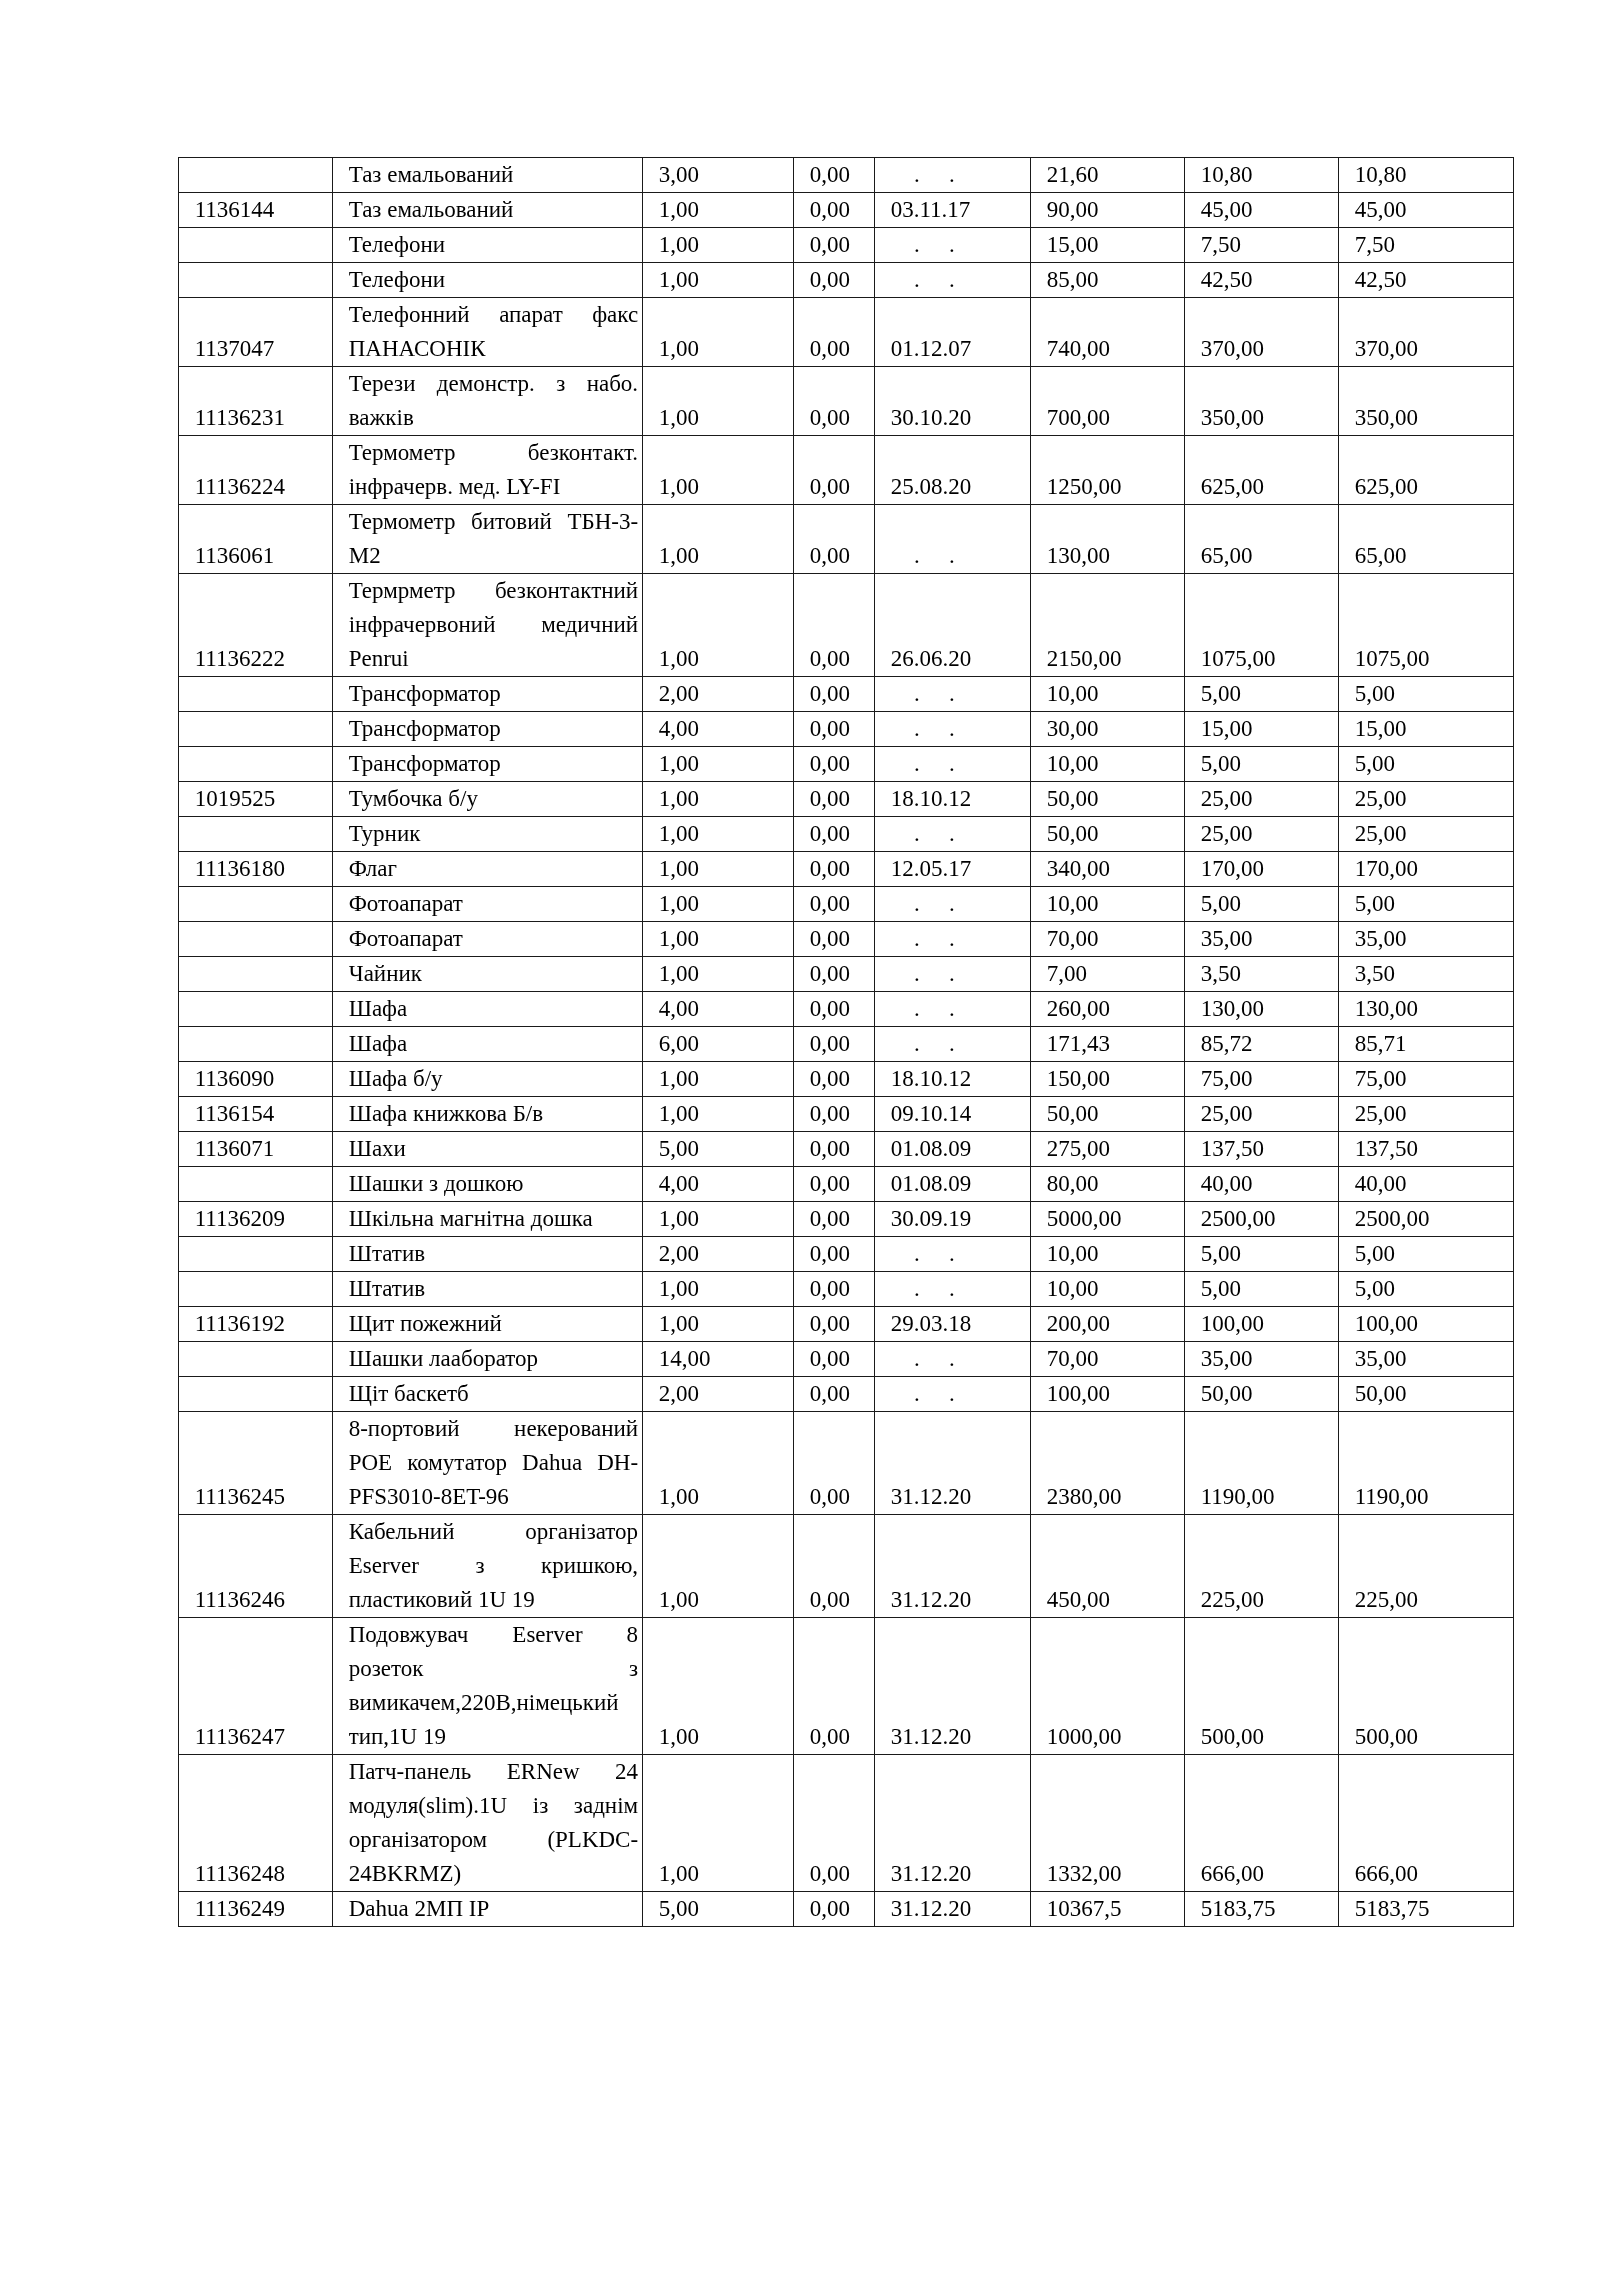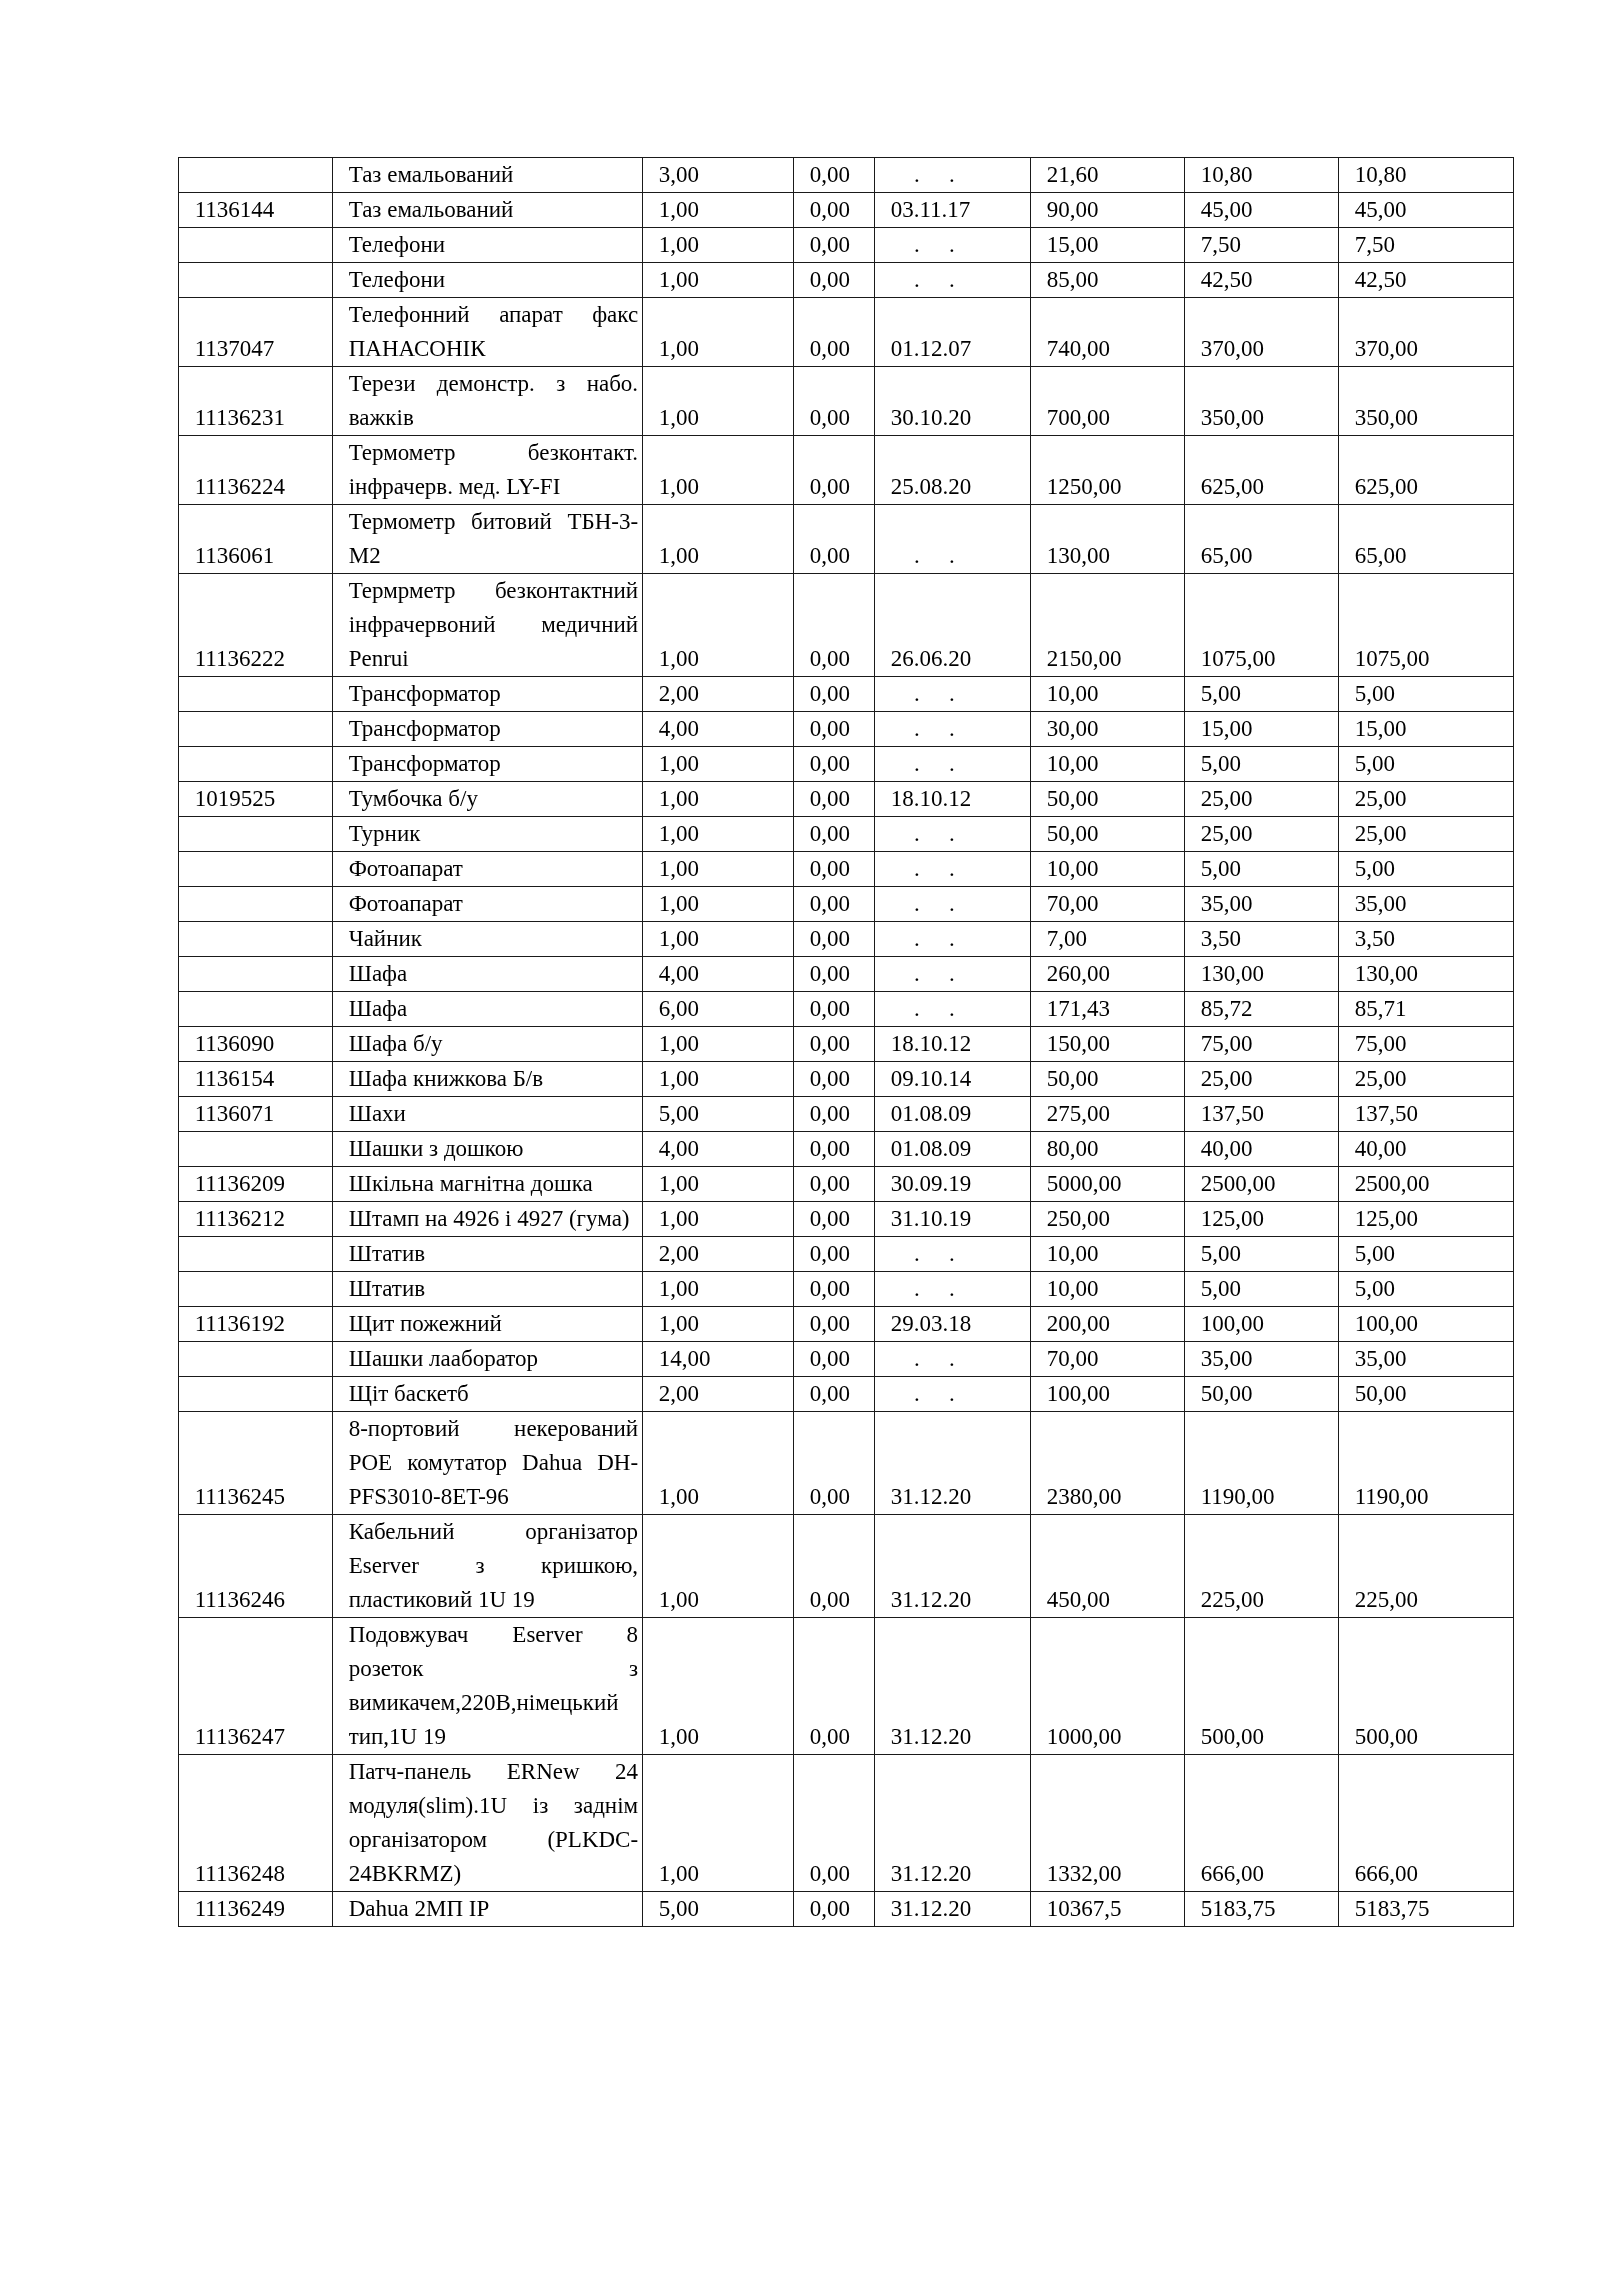--- a/index.html
+++ b/index.html
@@ -182,20 +182,30 @@
     <td class="num"></td>
     <td class="name">Турник</td>
     <td class="num">1,00</td>
     <td class="num">0,00</td>
     <td class="num date blank">. .</td>
     <td class="num">50,00</td>
     <td class="num">25,00</td>
     <td class="num">25,00</td>
   </tr>
 
+  <tr>
+    <td class="num">11136180</td>
+    <td class="name">Флаг</td>
+    <td class="num">1,00</td>
+    <td class="num">0,00</td>
+    <td class="num date">12.05.17</td>
+    <td class="num">340,00</td>
+    <td class="num">170,00</td>
+    <td class="num">170,00</td>
+  </tr>
 
   <tr>
     <td class="num"></td>
     <td class="name">Фотоапарат</td>
     <td class="num">1,00</td>
     <td class="num">0,00</td>
     <td class="num date blank">. .</td>
     <td class="num">10,00</td>
     <td class="num">5,00</td>
     <td class="num">5,00</td>
@@ -294,30 +304,20 @@
     <td class="num">11136209</td>
     <td class="name">Шкільна магнітна дошка</td>
     <td class="num">1,00</td>
     <td class="num">0,00</td>
     <td class="num date">30.09.19</td>
     <td class="num">5000,00</td>
     <td class="num">2500,00</td>
     <td class="num">2500,00</td>
   </tr>
 
-  <tr>
-    <td class="num">11136212</td>
-    <td class="name">Штамп на 4926 і 4927 (гума)</td>
-    <td class="num">1,00</td>
-    <td class="num">0,00</td>
-    <td class="num date">31.10.19</td>
-    <td class="num">250,00</td>
-    <td class="num">125,00</td>
-    <td class="num">125,00</td>
-  </tr>
 
   <tr>
     <td class="num"></td>
     <td class="name">Штатив</td>
     <td class="num">2,00</td>
     <td class="num">0,00</td>
     <td class="num date blank">. .</td>
     <td class="num">10,00</td>
     <td class="num">5,00</td>
     <td class="num">5,00</td>

